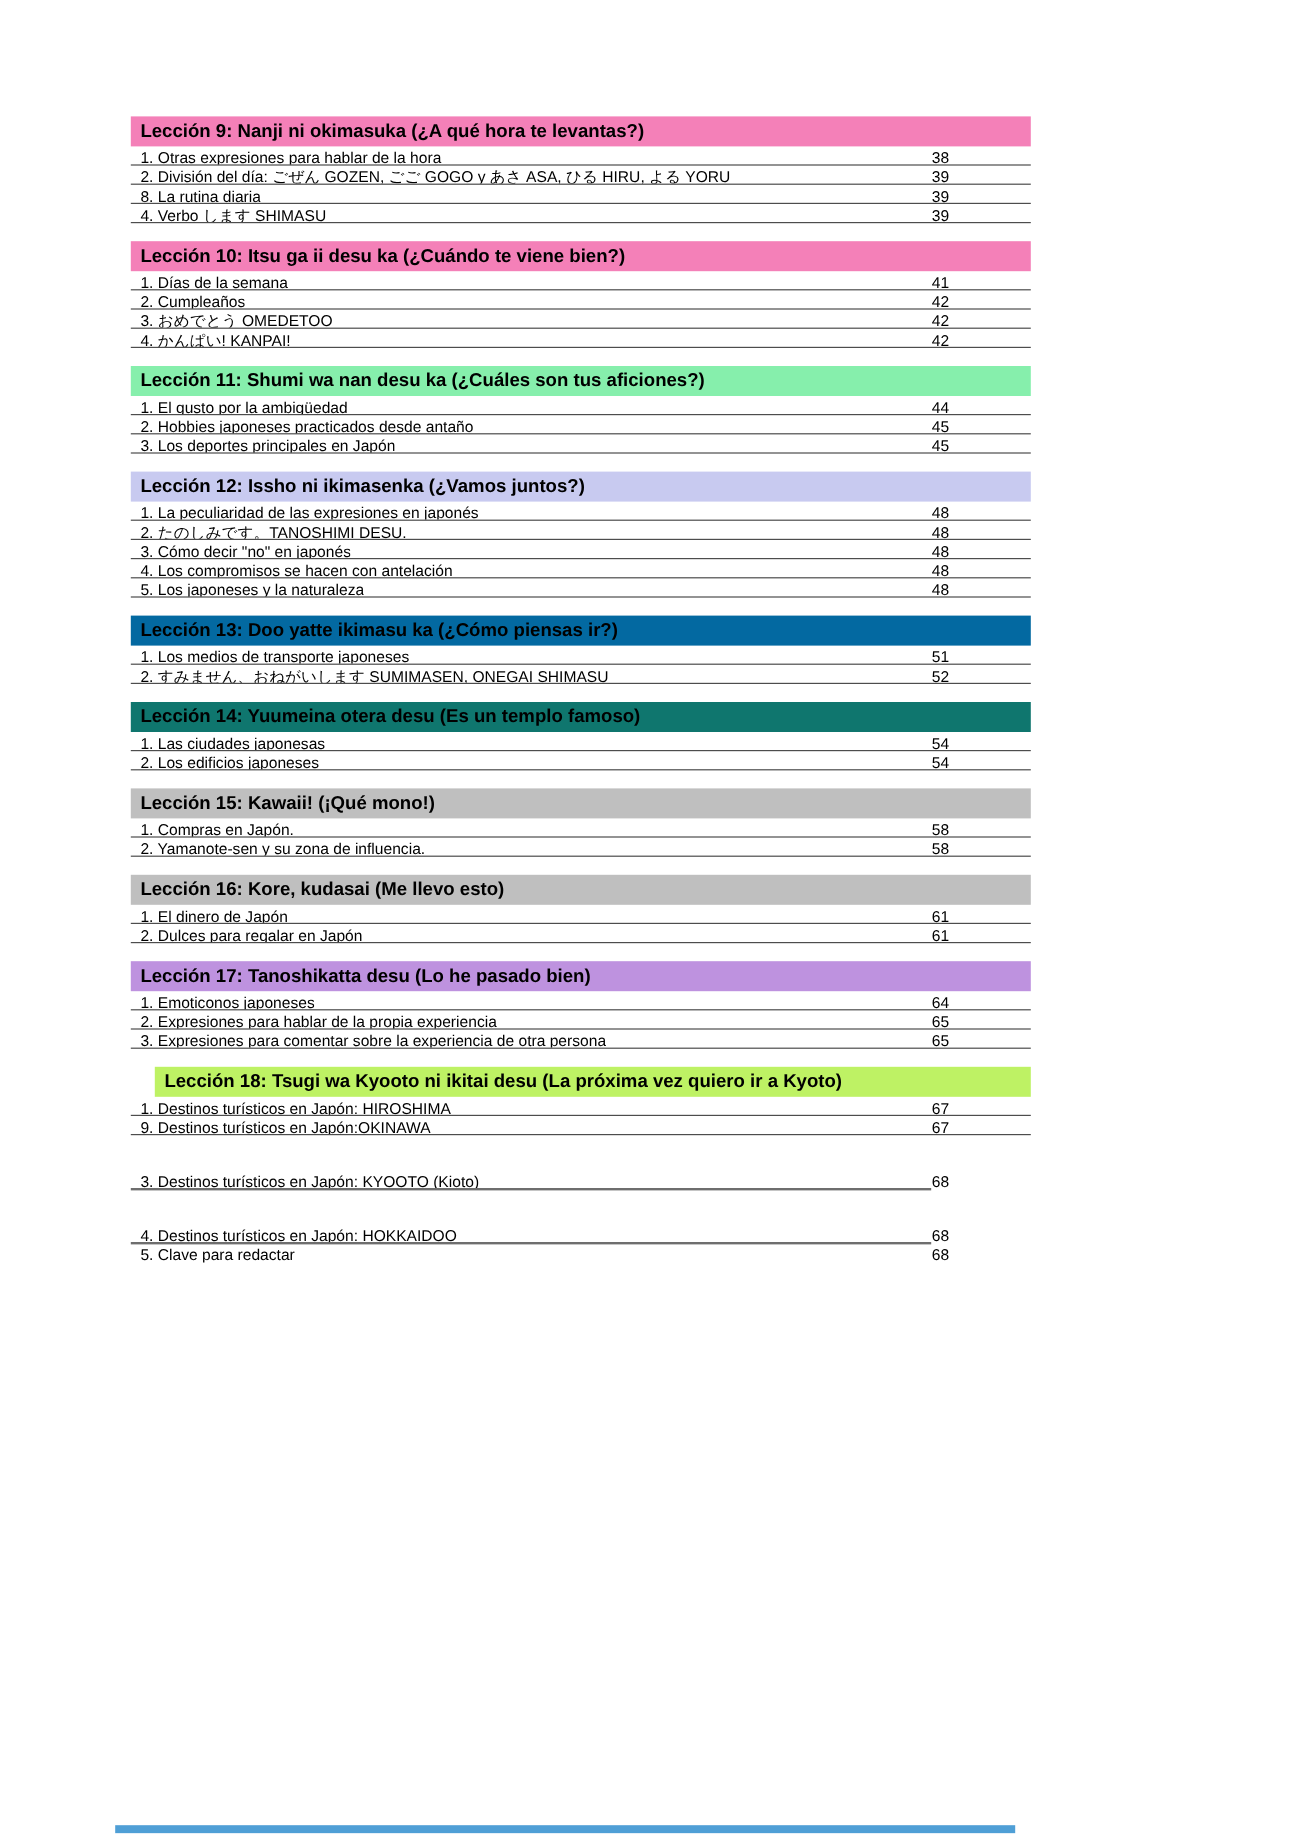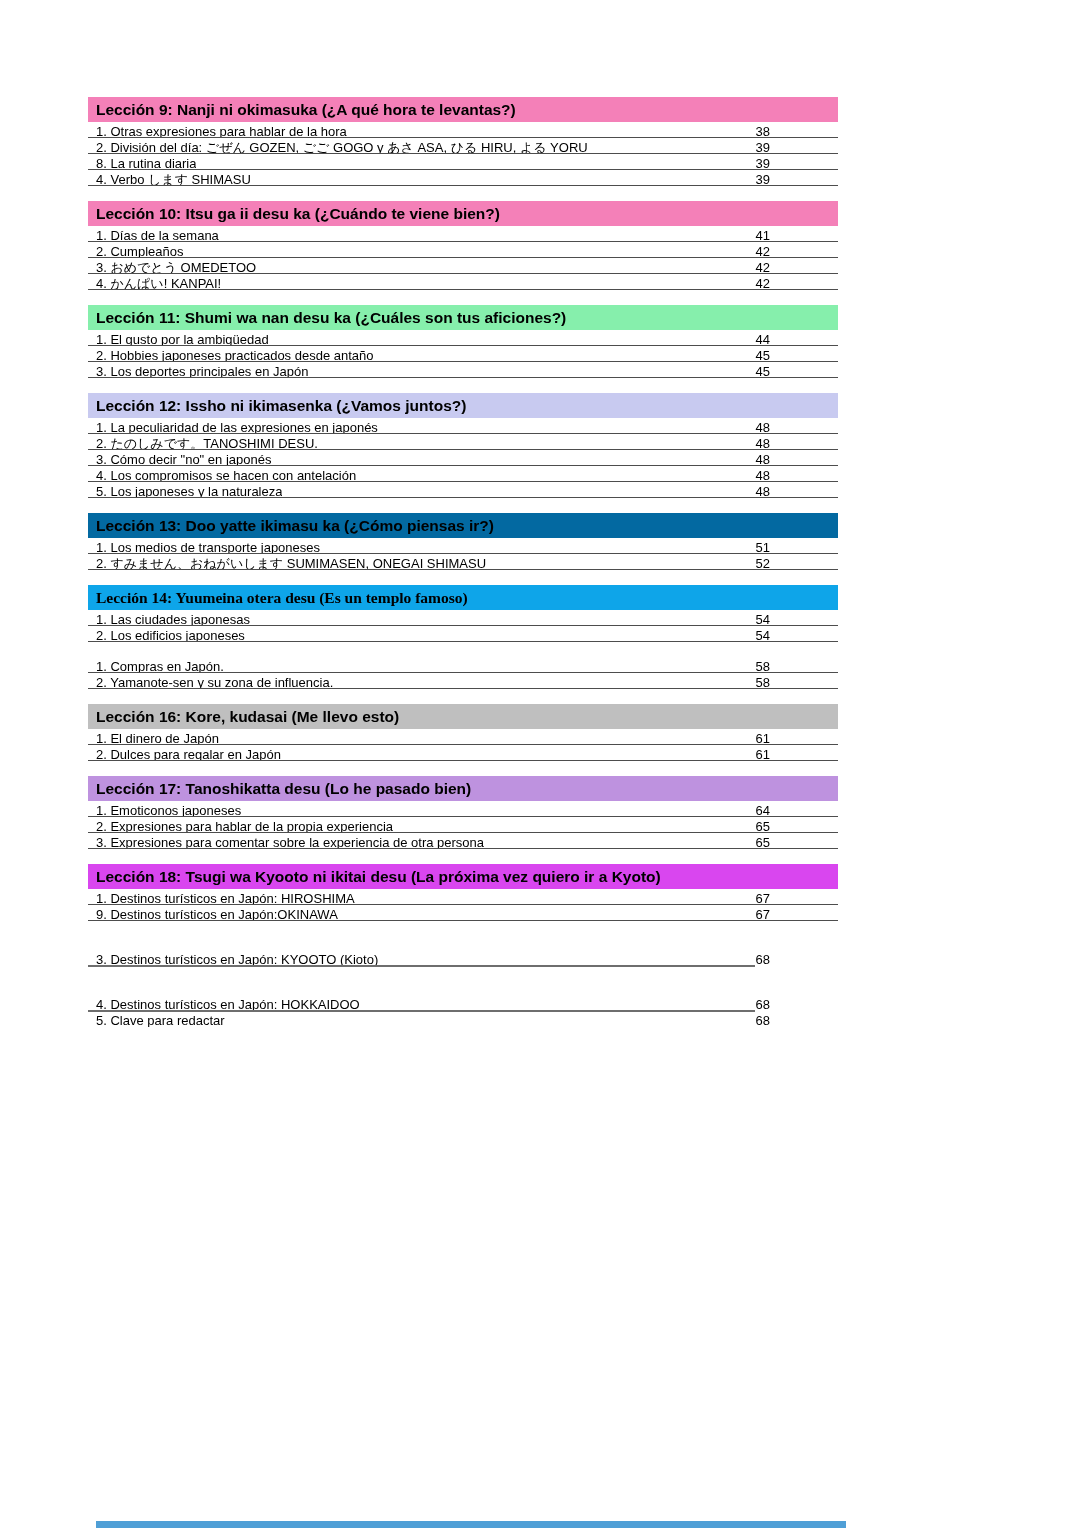--- a/index.html
+++ b/index.html
@@ -11,21 +11,21 @@
     position: relative;
     width: 1080px;
     height: 1528px;
     background: #ffffff;
     font-family: "Liberation Sans", sans-serif;
     color: #000000;
     overflow: hidden;
   }
   .toc {
     position: absolute;
-    left: 88px;
+    left: 109px;
     top: 97px;
     width: 750px;
   }
   .sec {
     margin-bottom: 15px;
   }
   .sec-header {
     height: 25px;
     line-height: 25px;
     padding-left: 8px;
@@ -163,31 +163,32 @@
         <div class="row">
           <span class="item">1. Los medios de transporte japoneses</span>
           <span class="pnum">51</span>
         </div>
         <div class="row">
           <span class="item">2. すみません、おねがいします SUMIMASEN, ONEGAI SHIMASU</span>
           <span class="pnum">52</span>
         </div>
       </section>
       <section class="sec">
-        <div class="sec-header" style="background: #0ea5e9; font-family: Liberation Serif, serif;"><span>Lección 14: Yuumeina otera desu (Es un templo famoso)</span></div>
+        <div class="sec-header" style="background: #0f766e;"><span>Lección 14: Yuumeina otera desu (Es un templo famoso)</span></div>
         <div class="row">
           <span class="item">1. Las ciudades japonesas</span>
           <span class="pnum">54</span>
         </div>
         <div class="row">
           <span class="item">2. Los edificios japoneses</span>
           <span class="pnum">54</span>
         </div>
       </section>
       <section class="sec">
+        <div class="sec-header" style="background: rgb(191, 191, 191);"><span>Lección 15: Kawaii! (¡Qué mono!)</span></div>
         <div class="row">
           <span class="item">1. Compras en Japón.</span>
           <span class="pnum">58</span>
         </div>
         <div class="row">
           <span class="item">2. Yamanote-sen y su zona de influencia.</span>
           <span class="pnum">58</span>
         </div>
       </section>
       <section class="sec">
@@ -210,21 +211,21 @@
         <div class="row">
           <span class="item">2. Expresiones para hablar de la propia experiencia</span>
           <span class="pnum">65</span>
         </div>
         <div class="row">
           <span class="item">3. Expresiones para comentar sobre la experiencia de otra persona</span>
           <span class="pnum">65</span>
         </div>
       </section>
       <section class="sec">
-        <div class="sec-header" style="background: #d946ef;"><span>Lección 18: Tsugi wa Kyooto ni ikitai desu (La próxima vez quiero ir a Kyoto)</span></div>
+        <div class="sec-header" style="background: #bef264; margin-left: 20px;"><span>Lección 18: Tsugi wa Kyooto ni ikitai desu (La próxima vez quiero ir a Kyoto)</span></div>
         <div class="row">
           <span class="item">1. Destinos turísticos en Japón: HIROSHIMA</span>
           <span class="pnum">67</span>
         </div>
         <div class="row">
           <span class="item">9. Destinos turísticos en Japón:OKINAWA</span>
           <span class="pnum">67</span>
         </div>
         <div class="row short">
           <span class="item">3. Destinos turísticos en Japón: KYOOTO (Kioto)</span>

